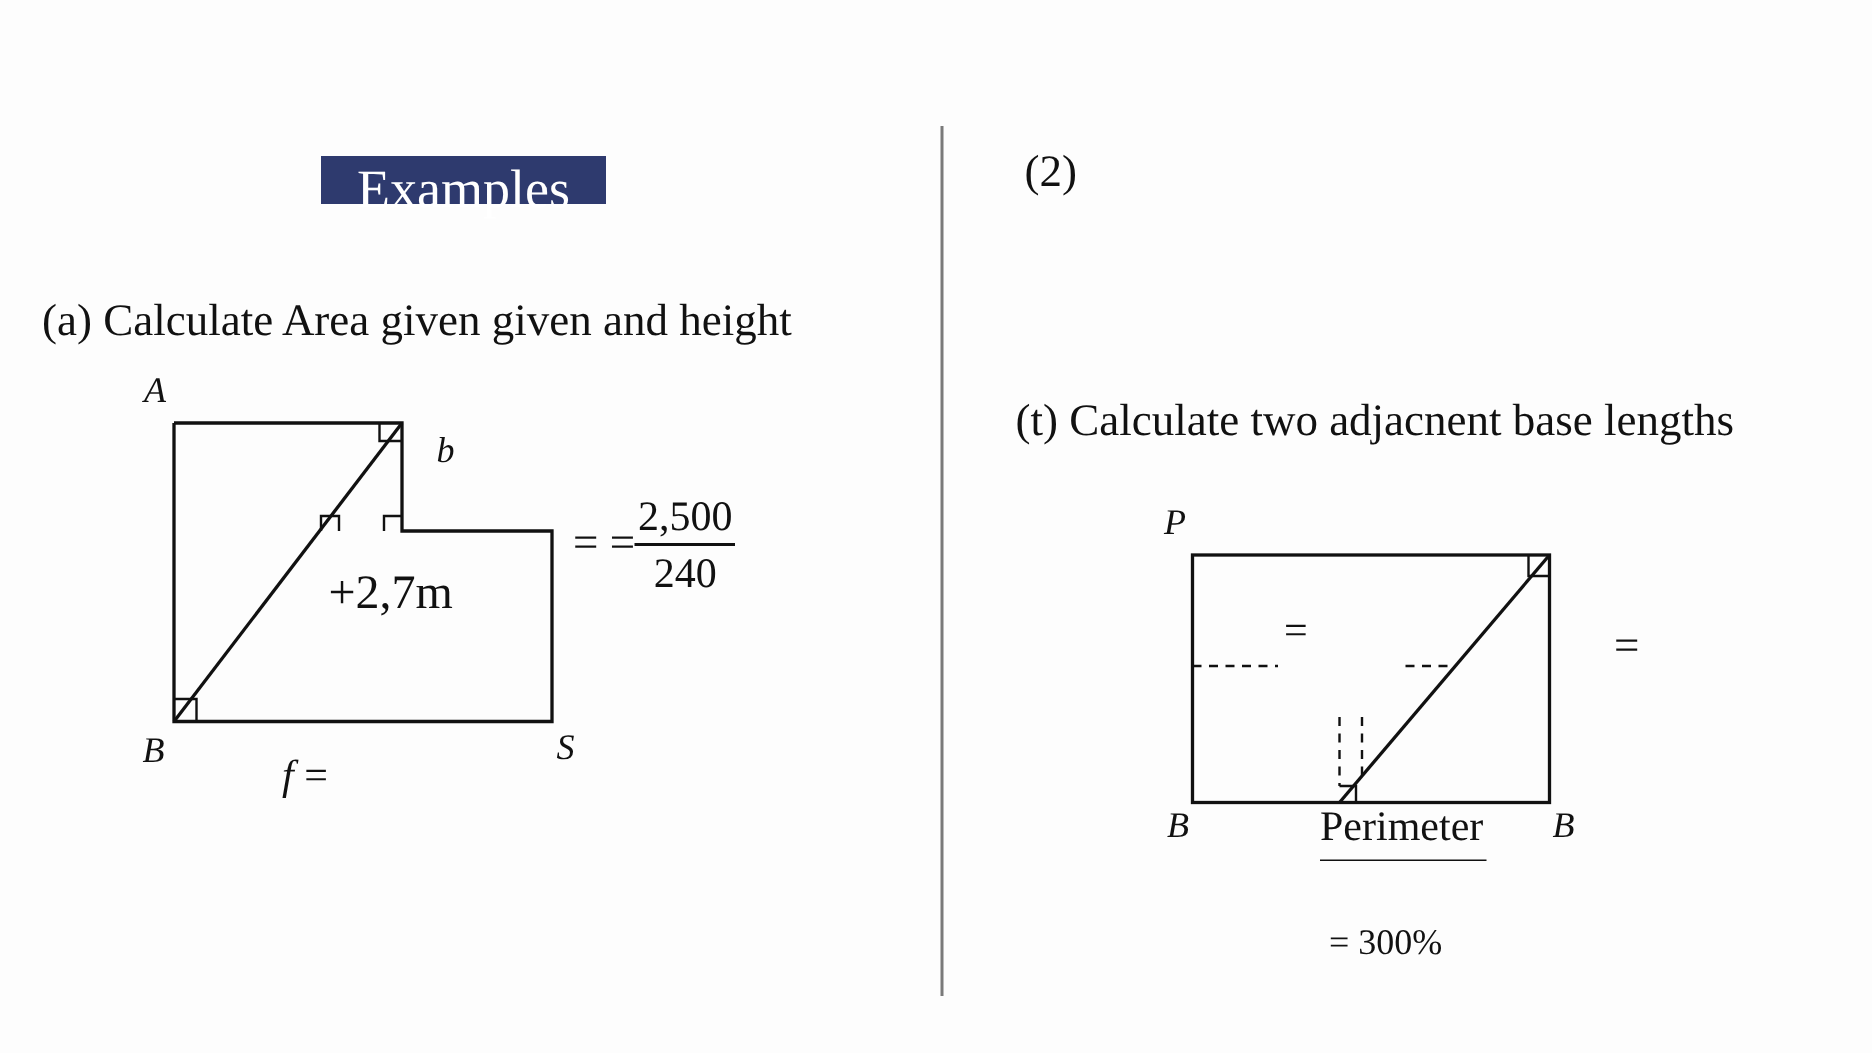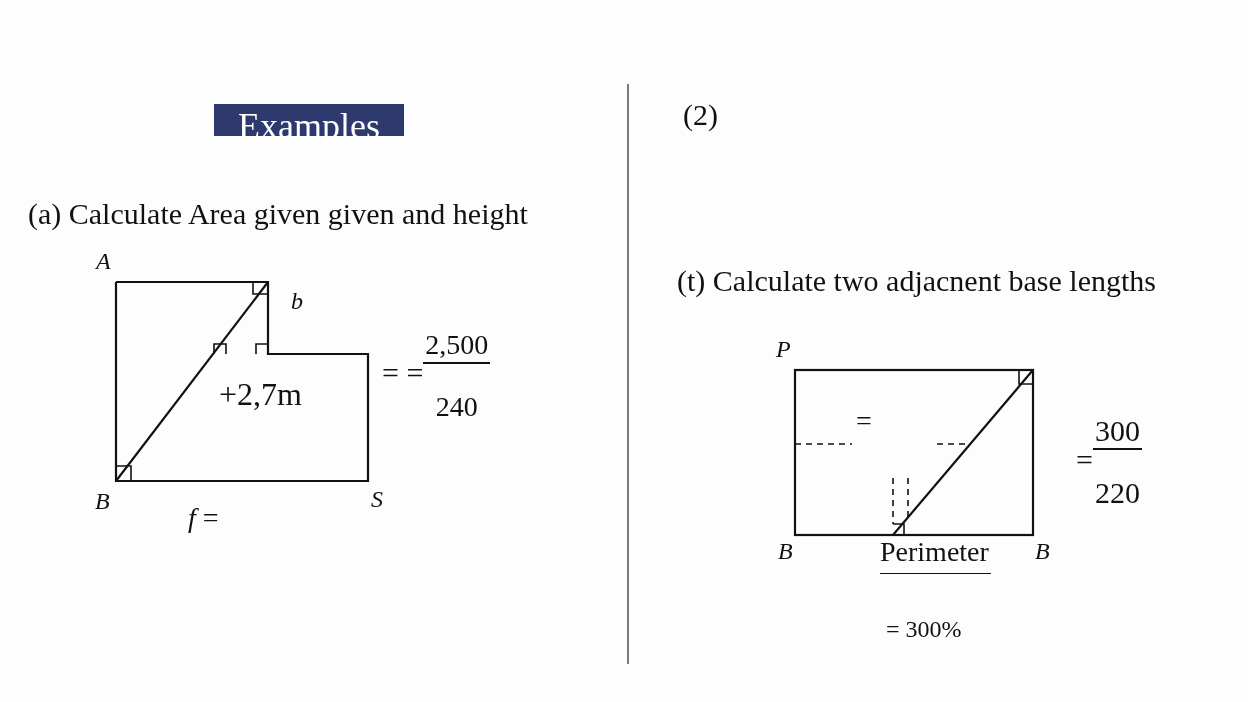--- a/index.html
+++ b/index.html
@@ -8,21 +8,21 @@
       font-family: "Liberation Serif", "DejaVu Serif", serif; color: #111;
     }
     .abs { position: absolute; white-space: nowrap; }
     .banner {
       left: 214px; top: 104px; width: 190px; height: 32px; background: #2e3a6e;
       color: #fff; font-size: 36px; line-height: 44px; text-align: center;
     }
     .heading { font-size: 30px; line-height: 36px; }
     .label-i { font-style: italic; font-size: 24px; }
     .divider { left: 627px; top: 84px; width: 2px; height: 580px; background: #7a7a7a; }
-    .frac { display: inline-flex; flex-direction: column; align-items: center; vertical-align: middle; gap: 24px; }
+    .frac { display: inline-flex; flex-direction: column; align-items: center; vertical-align: middle; }
     .frac .num { border-bottom: 2px solid #111; padding: 0 2px; line-height: 34px; }
     .frac .den { line-height: 38px; }
     .eq { font-size: 30px; }
     svg { position: absolute; left: 0; top: 0; }
   </style>
 </head>
 <body>
 
 <div class="abs banner">Examples</div>
 <div class="abs heading" style="left:28px; top:196px;">(a) Calculate Area given given and height</div>
@@ -79,17 +79,14 @@
 <div class="abs" style="left:856px; top:405px; font-size:28px;">
   <span>=</span>
 </div>
 
 <div class="abs" style="left:880px; top:535px; font-size:28px;">
   <div style="border-bottom:1.6px solid #111; padding:0 2px 4px 0; line-height:34px;text-align:center;">Perimeter</div>
 </div>
 <div class="abs" style="left:886px; top:616px; font-size:24px;">= 300%</div>
 
 <div class="abs" style="left:1076px; top:414px; font-size:30px;">
-  <span>=</span><span class="frac">
-      <span class="num">300</span>
-      <span class="den">220</span>
-    </span>
+  <span>=</span>
 </div>
 
 </body></html>

